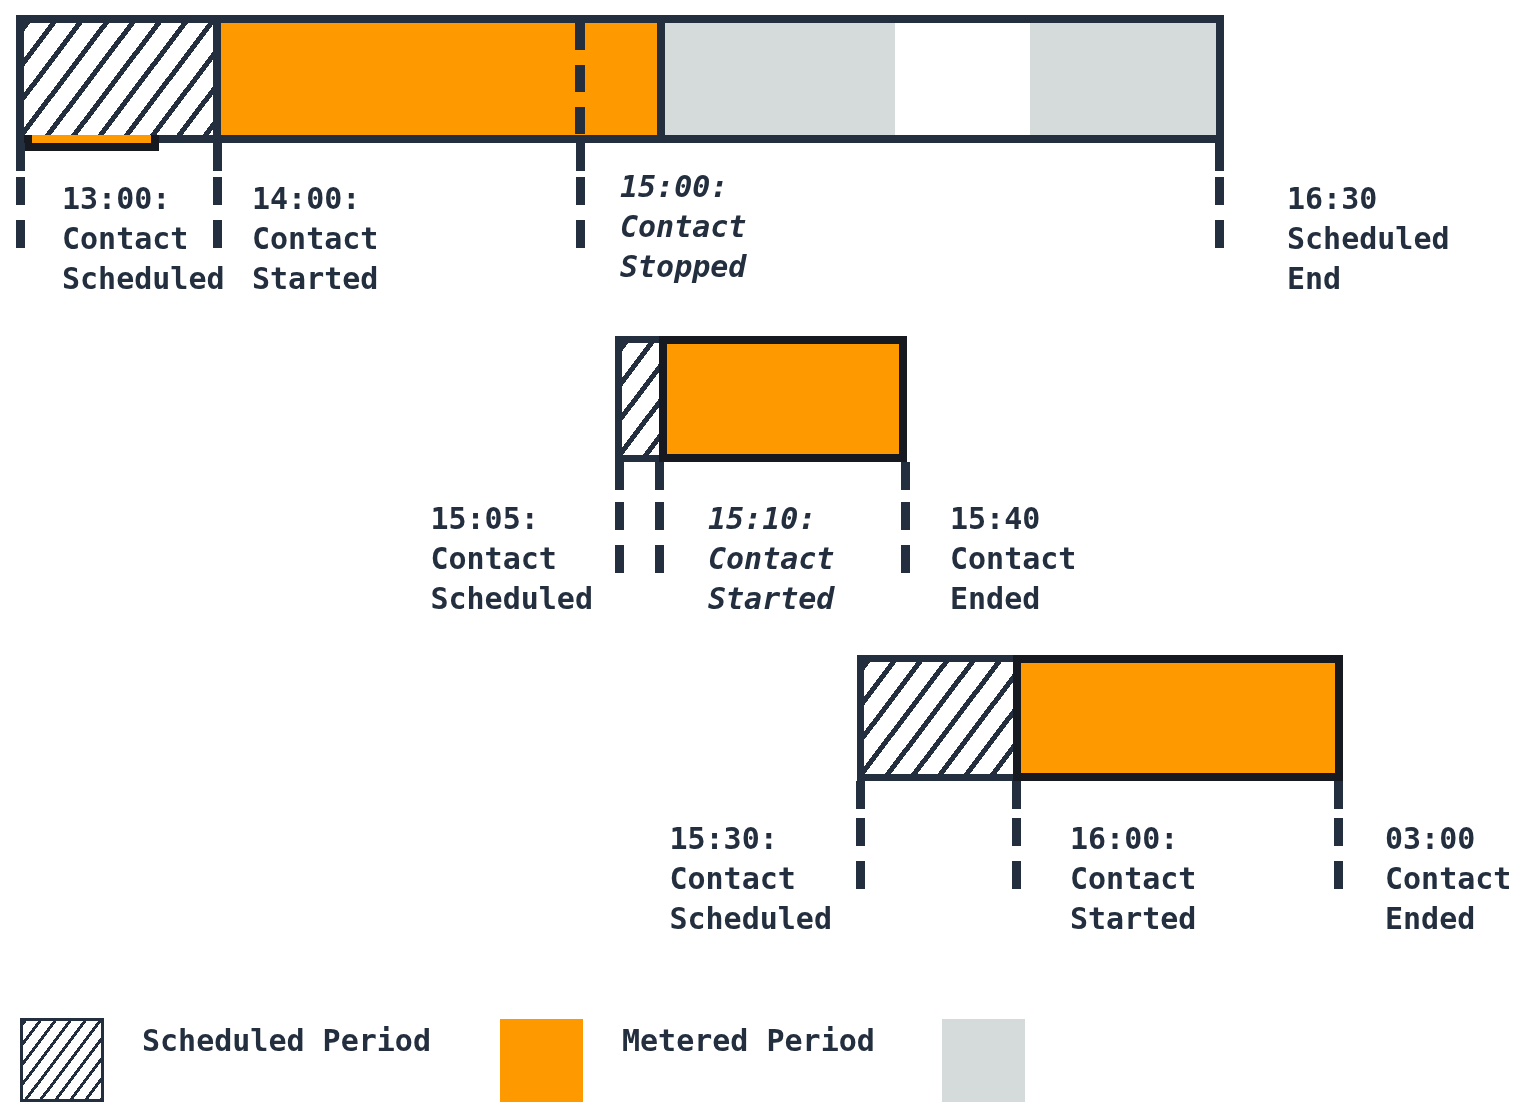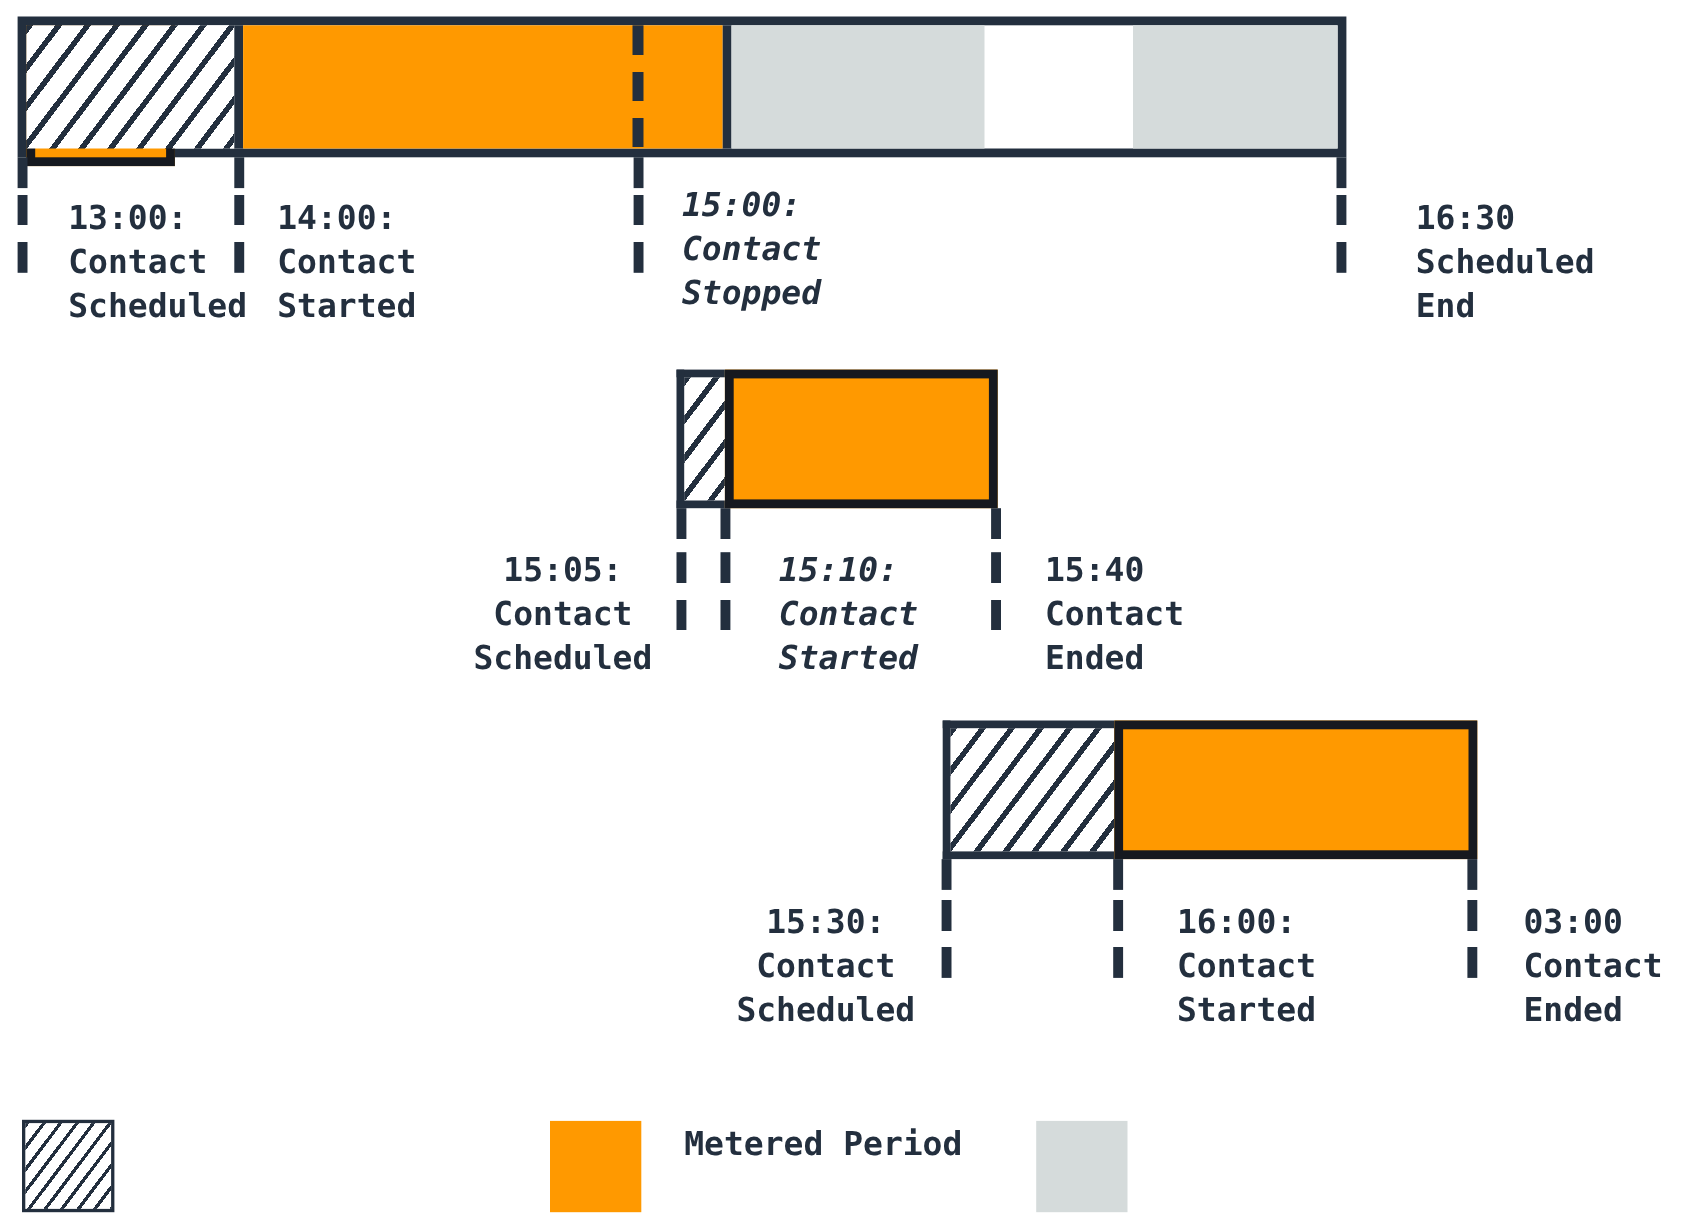--- a/index.html
+++ b/index.html
@@ -16,21 +16,21 @@
   .met{background:var(--met,#FF9900);}
   .dup{background:var(--dup,#D5DBDB);}
   .met2{box-sizing:border-box;border:8px solid var(--outline,#16191F);background:var(--met,#FF9900);}
   .vdash{position:absolute;background:repeating-linear-gradient(to bottom,var(--ink,#232F3E) 0 27px,transparent 27px 42px);}
   .box{position:absolute;box-sizing:border-box;}
   .hatchbox{border:7px solid var(--ink,#232F3E);border-right:none;background:repeating-linear-gradient(127deg,var(--ink,#232F3E) 0 5px,#ffffff 5px 21px);}
   .orangebox{border:8px solid var(--outline,#16191F);background:var(--met,#FF9900);}
   .tick{position:absolute;width:9px;height:28px;background:var(--ink,#232F3E);}
   .dtick{position:absolute;width:9px;height:71px;background:repeating-linear-gradient(to bottom,var(--ink,#232F3E) 0 28px,transparent 28px 43px);}
   .lbl{position:absolute;font-weight:700;font-size:30px;line-height:40px;white-space:pre-line;}
-  .lbl.r{text-align:center;margin-left:24px;}
+  .lbl.r{text-align:left;margin-left:24px;}
   .sw{position:absolute;width:83px;height:83px;}
   .hatch-sm{box-sizing:border-box;border:3px solid var(--ink,#232F3E);background:repeating-linear-gradient(127deg,var(--ink,#232F3E) 0 3px,#ffffff 3px 12px);}
 
   
   #c1bar{left:16px;top:15px;width:1208px;height:128px;}
   #c1-sched{left:0;width:189px;}
   #c1-div1{left:189px;}
   #c1-met1{left:197px;width:436px;}
   #c1-stopline{left:551px;top:0;width:10px;height:112px;}
   #c1-div2{left:633px;}
@@ -150,19 +150,20 @@
 Contact
 Scheduled</div>
   <div class="lbl" id="l-c3-2">16:00:
 Contact
 Started</div>
   <div class="lbl" id="l-c3-3">03:00
 Contact
 Ended</div>
 
   <div class="sw hatch-sm" id="lg-sw1"></div>
+  <div class="lglbl" id="lg-lb1">Scheduled Period</div>
 
   <div class="sw met" id="lg-sw2"></div>
   <div class="lglbl" id="lg-lb2">Metered Period</div>
 
   <div class="sw dup" id="lg-sw3"></div>
 
 </div>
 
 </body></html>

